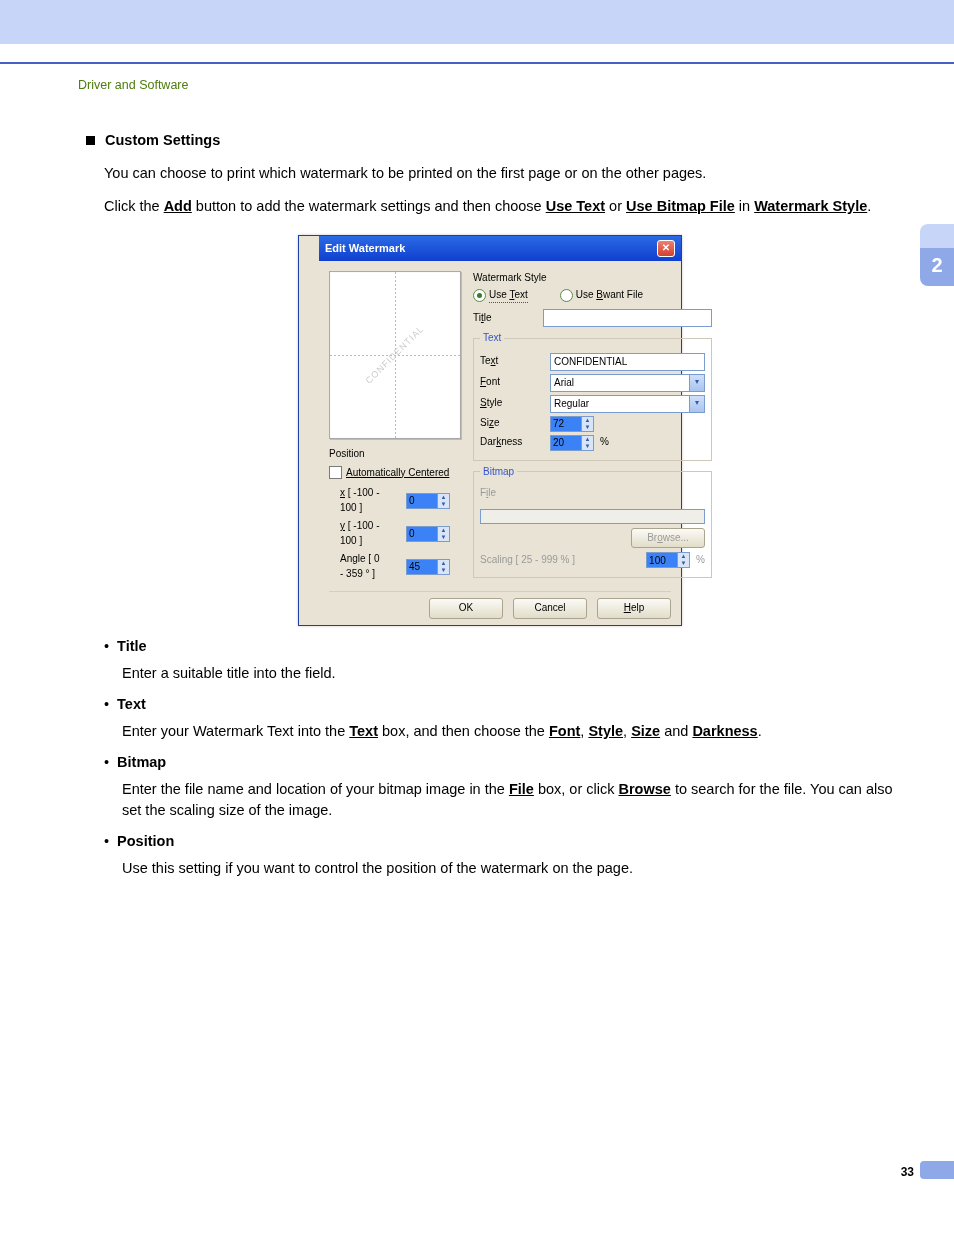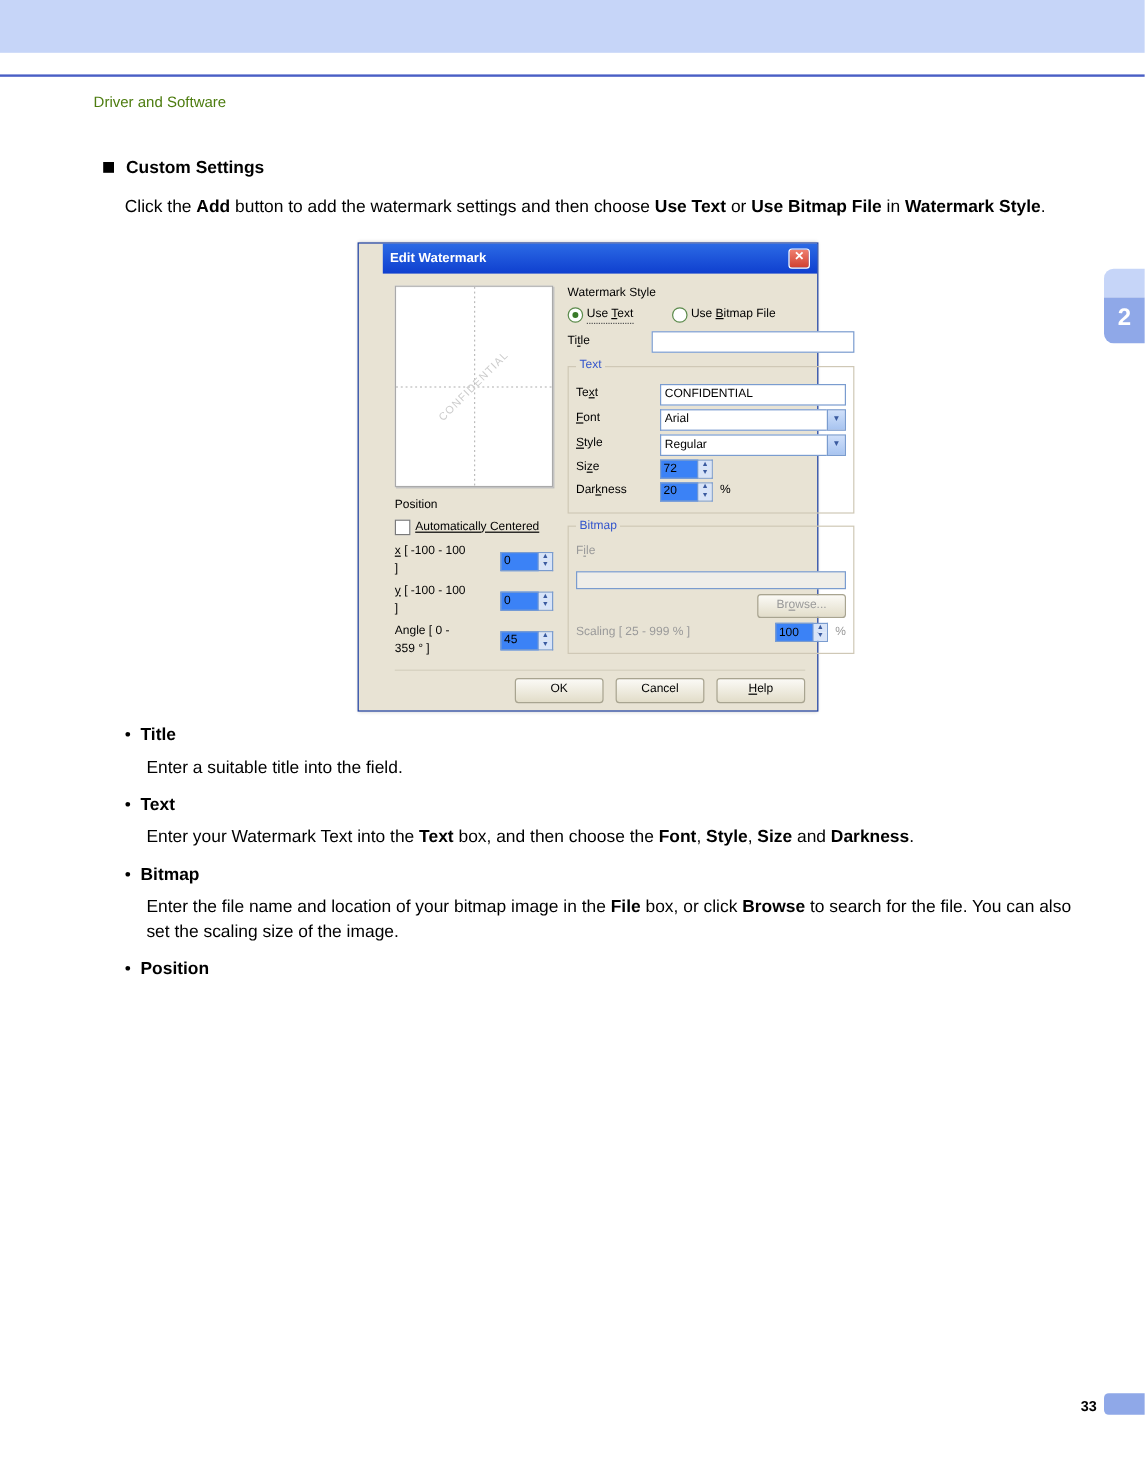--- a/index.html
+++ b/index.html
@@ -35,21 +35,21 @@
   }
   .bullet-square {
     display: inline-block;
     width: 9px; height: 9px;
     background: #000;
     margin-right: 6px;
     vertical-align: 0px;
   }
   .section-title { font-weight: bold; }
   .para { margin: 12px 0 0 18px; }
-  .inline-bold { font-weight: bold; }
+  .inline-bold { font-weight: bold; text-decoration: underline; }
   .side-tabs {
     position: absolute;
     right: 0;
     top: 224px;
     width: 34px;
   }
   .tab-upper {
     background: #c6d5f8;
     height: 24px;
     border-radius: 8px 0 0 0;
@@ -156,21 +156,21 @@
   .pos-label { margin: 4px 0; }
   .chk {
     display: flex; gap: 4px; align-items: center;
     margin: 4px 0 6px 0;
     text-decoration: underline;
   }
   .chk-box {
     width: 11px; height: 11px; border: 1px solid #7a7a7a; background: #fff;
   }
   .pos-row {
-    display: flex; align-items: center; margin: 4px 0;
+    display: flex; align-items: center; margin: 4px 11px;
     gap: 24px;
   }
   .u { text-decoration: underline; }
   .spin {
     display: flex; align-items: center;
   }
   .spin input {
     width: 26px; height: 14px; font-size: 10px; padding: 0 2px;
     border: 1px solid #7a9ccf; background: #3b82f6;
   }
@@ -259,20 +259,21 @@
   <div class="side-tabs">
     <div class="tab-upper"></div>
     <div class="tab-main">2</div>
   </div>
 
   <div class="content">
     <div>
       <span class="bullet-square"></span>
       <span class="section-title">Custom Settings</span>
     </div>
+    <div class="para">You can choose to print which watermark to be printed on the first page or on the other pages.</div>
     <div class="para">
       <span>Click the </span><span class="inline-bold">Add</span><span> button to add the watermark settings and then choose </span><span class="inline-bold">Use Text</span><span> or </span><span class="inline-bold">Use Bitmap File</span><span> in </span><span class="inline-bold">Watermark Style</span><span>.</span>
     </div>
 
     <div class="dialog">
       <div class="titlebar">
         <span>Edit Watermark</span>
         <span class="close-btn">✕</span>
       </div>
       <div class="dlg-body">
@@ -325,21 +326,21 @@
             <div class="grp-label">Watermark Style</div>
             <div class="radio-row">
               <span class="radio">
                 <span class="radio-outer">
                     <span class="radio-inner"></span>
                   </span>
                 <span class="dotted"><span>Use </span><span class="u">T</span><span>ext</span></span>
               </span>
               <span class="radio">
                 <span class="radio-outer"></span>
-                <span><span>Use </span><span class="u">B</span><span>itmap File</span></span>
+                <span><span>Use </span><span class="u">B</span><span>want File</span></span>
               </span>
             </div>
             <div class="field-row">
               <span class="lbl"><span>Ti</span><span class="u">t</span><span>le</span></span>
               <input class="txt-input" value="" style="">
             </div>
             <fieldset class="fs">
               <legend>Text</legend>
               <div class="field-row">
                 <span class="lbl"><span>Te</span><span class="u">x</span><span>t</span></span>
@@ -424,19 +425,20 @@
         </div>
       </div>
       <div class="desc-item">
         <span class="bul">•</span><span class="head">Bitmap</span>
         <div class="desc-body">
           <span>Enter the file name and location of your bitmap image in the </span><span class="inline-bold">File</span><span> box, or click </span><span class="inline-bold">Browse</span><span> to search for the file. You can also set the scaling size of the image.</span>
         </div>
       </div>
       <div class="desc-item">
         <span class="bul">•</span><span class="head">Position</span>
+        <div class="desc-body">Use this setting if you want to control the position of the watermark on the page.</div>
       </div>
     </div>
   </div>
 
   <div class="pagenum">33</div>
   <div class="pagenum-tab"></div>
 </div>
 
 </body></html>

